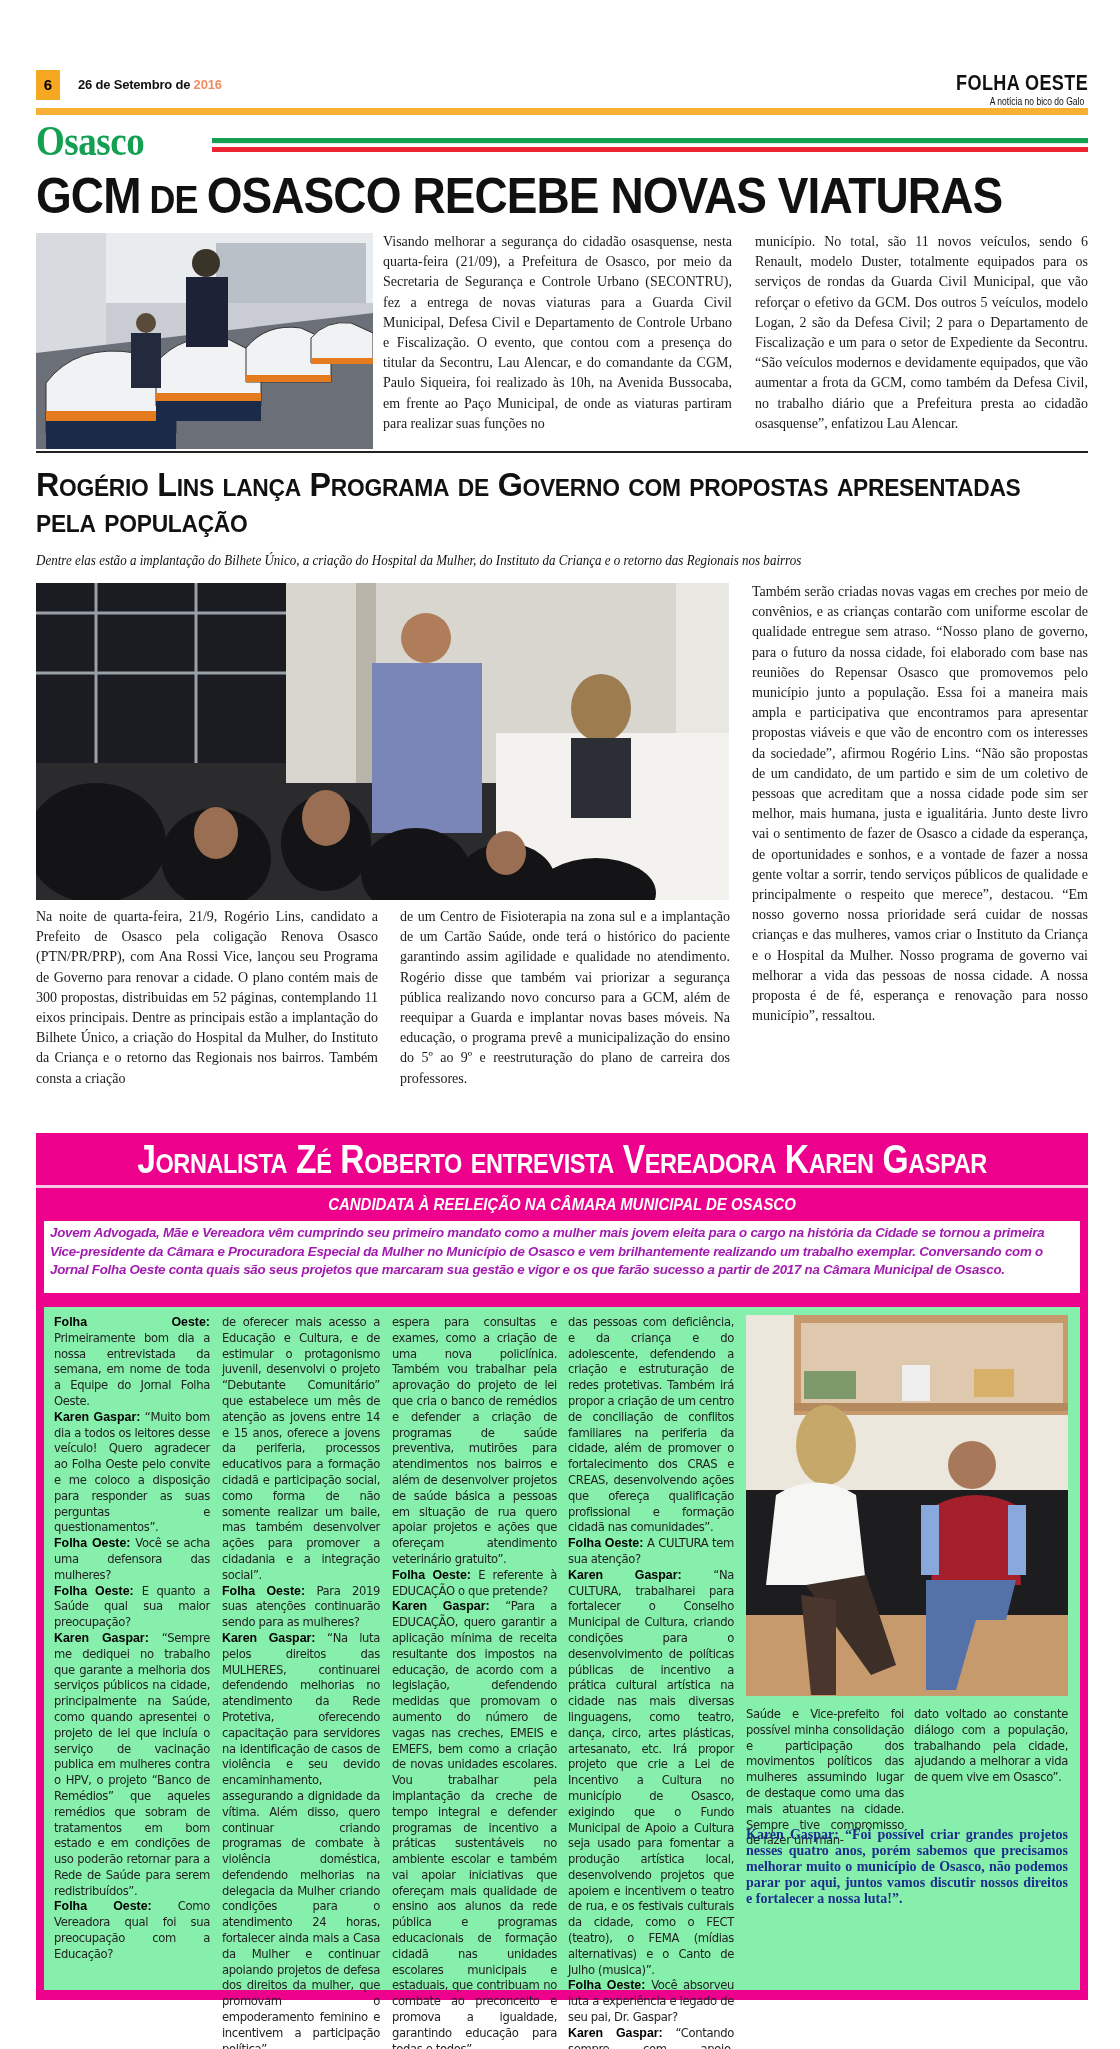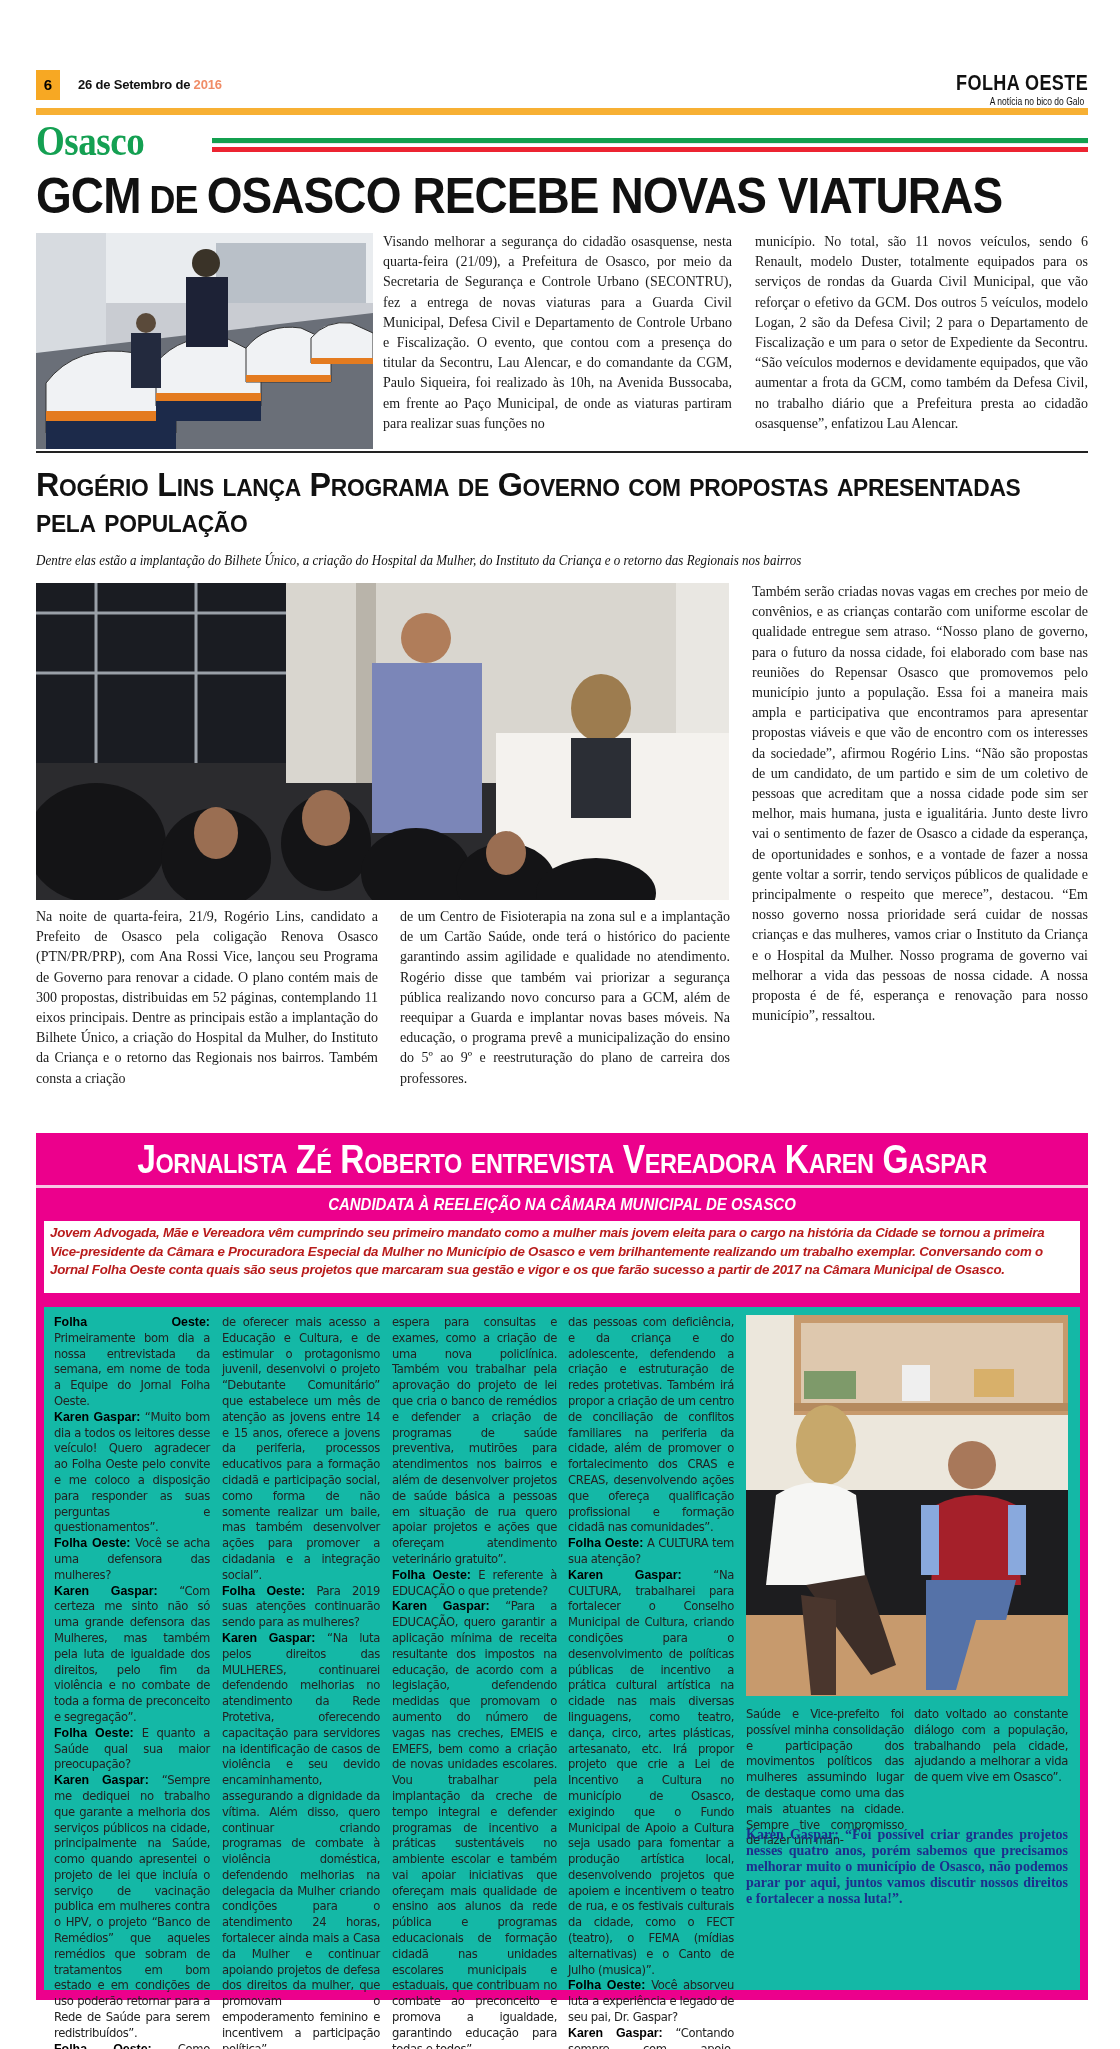--- a/index.html
+++ b/index.html
@@ -38,22 +38,22 @@
   .col { position: absolute; font: 14px "Liberation Serif", serif; line-height: 20.2px; text-align: justify; color: #1a1a1a; }
   .rule-black { position: absolute; height: 2px; background: #222; }
 
   
   .mbox { position: absolute; left: 36px; top: 1133px; width: 1052px; height: 867px; background: #ec008c; }
   .mbox .title { position: absolute; left: 0; top: 4px; width: 100%; text-align: center; color: #fff;
     font: bold 36px "Liberation Sans", sans-serif; white-space: nowrap; transform: scaleX(0.84); letter-spacing: -0.5px; }
   .mbox .sep { position: absolute; left: 0; right: 0; top: 52px; height: 3px; background: #f7c6e4; }
   .mbox .subtitle { position: absolute; left: 0; width: 100%; top: 62px; text-align: center; color: #fff; font: bold italic 17px "Liberation Sans", sans-serif; transform: scaleX(0.88); }
   .mbox .intro { position: absolute; left: 8px; right: 8px; top: 88px; height: 72px; background: #fff; padding: 3px 6px;
-    font: bold italic 13.3px "Liberation Sans", sans-serif; line-height: 18.5px; color: #b91c1c; letter-spacing: -0.25px; }
-  .mbox .inner { position: absolute; left: 8px; right: 8px; top: 174px; bottom: 10px; background: #14b8a6; }
+    font: bold italic 13.3px "Liberation Sans", sans-serif; line-height: 18.5px; color: #a21caf; letter-spacing: -0.25px; }
+  .mbox .inner { position: absolute; left: 8px; right: 8px; top: 174px; bottom: 10px; background: #86efac; }
   .icol { position: absolute; top: 8px; font: 11.6px "DejaVu Sans", sans-serif; line-height: 15.8px; color: #222; text-align: justify; letter-spacing: -0.35px; }
   .icol p { margin: 0; }
   .icol b { font-family: "Liberation Sans", sans-serif; font-weight: bold; font-size: 12.4px; color: #000; letter-spacing: 0; }
   .final { position: absolute; font: 14px "Liberation Serif", serif; line-height: 16px; color: #1d2e8c; text-align: justify; }
   .final .q { font-style: italic; }
   .final .a { font-weight: bold; }
 </style>
 </head>
 <body>
 
@@ -161,21 +161,20 @@
   </div>
   <div class="sep"></div>
   <div class="subtitle">CANDIDATA À REELEIÇÃO NA CÂMARA MUNICIPAL DE OSASCO</div>
   <div class="intro">Jovem Advogada, Mãe e Vereadora vêm cumprindo seu primeiro mandato como a mulher mais jovem eleita para o cargo na história da Cidade se tornou a primeira Vice-presidente da Câmara e Procuradora Especial da Mulher no Município de Osasco e vem brilhantemente realizando um trabalho exemplar. Conversando com o Jornal Folha Oeste conta quais são seus projetos que marcaram sua gestão e vigor e os que farão sucesso a partir de 2017 na Câmara Municipal de Osasco.</div>
 
   <div class="inner">
     <div class="icol" style="left:10px; width:156px;">
         <p><b>Folha Oeste: </b><span>Primeiramente bom dia a nossa entrevistada da semana,  em nome de toda a Equipe do Jornal Folha Oeste.</span></p>
         <p><b>Karen Gaspar: </b><span>“Muito bom dia a todos os leitores desse veículo! Quero agradecer ao Folha Oeste pelo convite e me coloco a disposição para responder as suas perguntas e questionamentos”.</span></p>
         <p><b>Folha Oeste: </b><span>Você se acha uma defensora das mulheres?</span></p>
-        <p><b>Karen Gaspar: </b><span>“Com certeza me sinto não só uma grande defensora das Mulheres, mas também pela luta de igualdade dos direitos, pelo fim da violência e no combate de toda a forma de preconceito e segregação”.</span></p>
         <p><b>Folha Oeste: </b><span>E quanto a Saúde qual sua maior preocupação?</span></p>
         <p><b>Karen Gaspar: </b><span>“Sempre me dediquei no trabalho que garante a melhoria dos serviços públicos na cidade, principalmente na Saúde, como quando apresentei o projeto de lei que incluía o serviço de vacinação publica em mulheres contra o HPV, o projeto “Banco de Remédios” que aqueles remédios que sobram de tratamentos em bom estado e em condições de uso poderão retornar para a Rede de Saúde para serem redistribuídos”.</span></p>
         <p><b>Folha Oeste: </b><span>Como Vereadora qual foi sua preocupação com a Educação?</span></p>
       </div>
     <div class="icol" style="left:178px; width:158px;">
         <p><span>de oferecer mais acesso a Educação e Cultura, e de estimular o protagonismo juvenil, desenvolvi o projeto “Debutante Comunitário” que estabelece um mês de atenção as jovens entre 14 e 15 anos, oferece a jovens da periferia, processos educativos para a formação cidadã e participação social, como forma de não somente realizar um baile, mas também desenvolver ações para promover a cidadania e a integração social”.</span></p>
         <p><b>Folha Oeste: </b><span>Para 2019 suas atenções continuarão sendo para as mulheres?</span></p>
         <p><b>Karen Gaspar: </b><span>“Na luta pelos direitos das MULHERES, continuarei defendendo melhorias no atendimento da Rede Protetiva, oferecendo capacitação para servidores na identificação de casos de violência e seu devido encaminhamento, assegurando a dignidade da vítima. Além disso, quero continuar criando programas de combate à violência doméstica, defendendo melhorias na delegacia da Mulher criando condições para o atendimento 24 horas, fortalecer ainda mais a Casa da Mulher e continuar apoiando projetos de defesa dos direitos da mulher, que promovam o empoderamento feminino e incentivem a participação política”.</span></p>
       </div>
     <div class="icol" style="left:348px; width:165px;">

